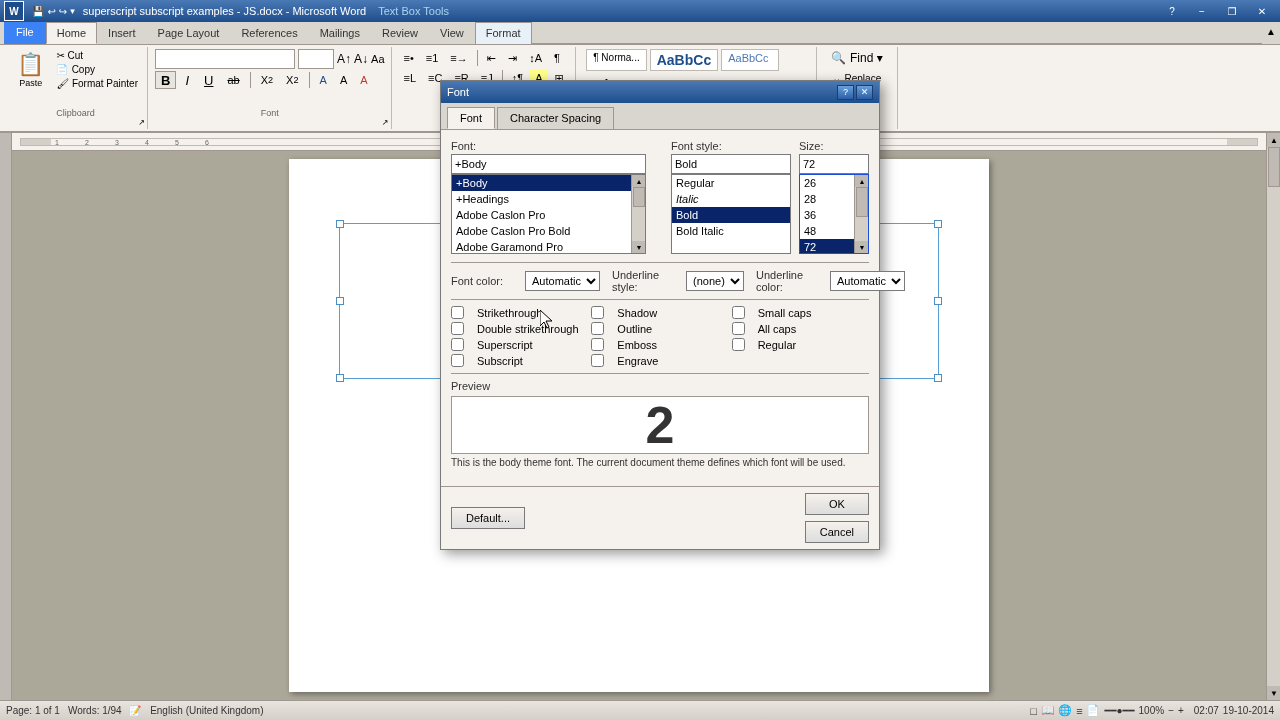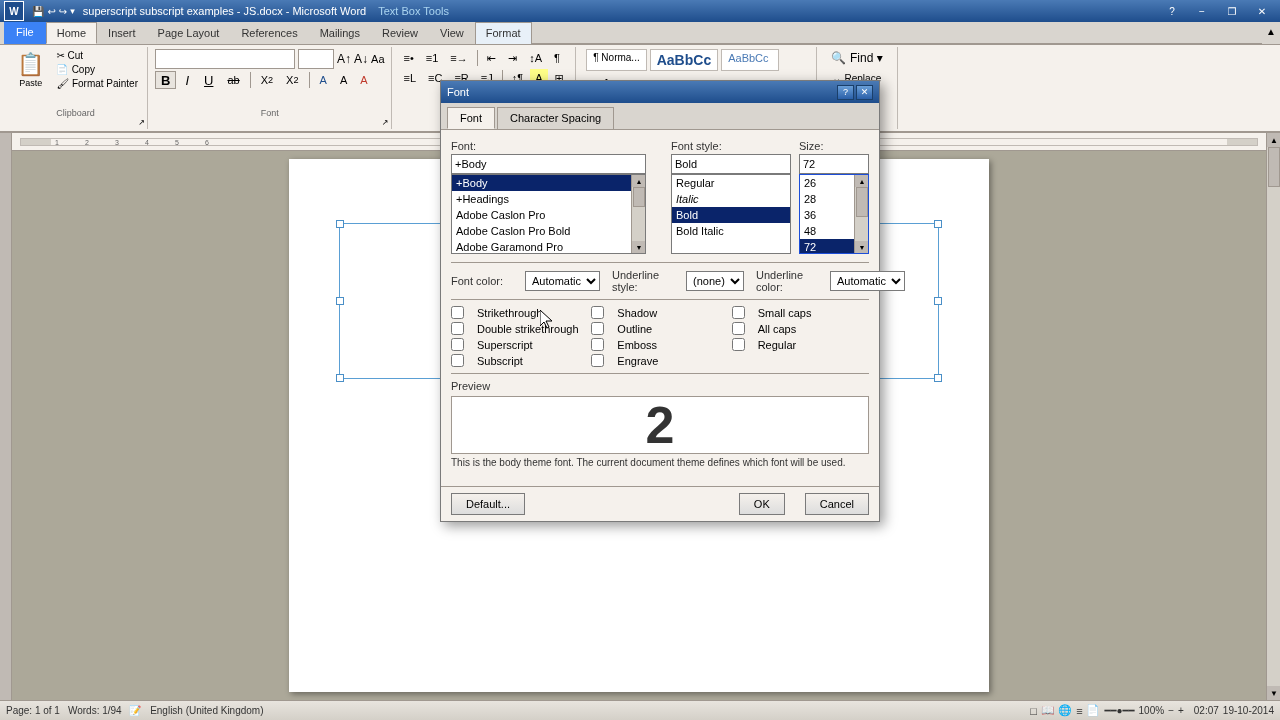--- a/index.html
+++ b/index.html
@@ -71,21 +71,21 @@
     .effects-grid { display: grid; grid-template-columns: 1fr 1fr 1fr; gap: 3px; }
     .effect-item { display: flex; align-items: center; gap: 13px; font-size: 11px; }
     .effect-item input[type=checkbox] { margin: 0; }
     .preview-section { margin-bottom: 8px; }
     .preview-box { border: 1px solid #a09890; height: 58px; background: white; display: flex; align-items: center; justify-content: center; overflow: hidden; }
     .preview-char { font-size: 52px; font-weight: bold; color: #333; }
     .preview-description { font-size: 10px; color: #333; margin-top: 3px; }
     .dialog-footer { display: flex; justify-content: space-between; align-items: center; padding: 6px 10px; background: #f5f1ec; border-top: 1px solid #a09890; }
     .dialog-btn { height: 22px; padding: 0 14px; border: 1px solid #7a7a7a; background: linear-gradient(to bottom, #f5f1ec, #ddd); font-size: 11px; cursor: pointer; }
     .dialog-btn-ok { background: linear-gradient(to bottom, #f5f1ec, #ddd); }
-    .dialog-btns-right { display: flex; gap: 20px; }
+    .dialog-btns-right { display: flex; gap: 6px; flex-direction: column; }
     
     
     .word-app { width: 1280px; height: 720px; display: flex; flex-direction: column; }
     
     
     .wnd-ctrl { display: inline-flex; align-items: center; justify-content: center; width: 28px; height: 18px; font-size: 10px; color: white; cursor: pointer; }
   </style>
 </head>
 <body>
 

